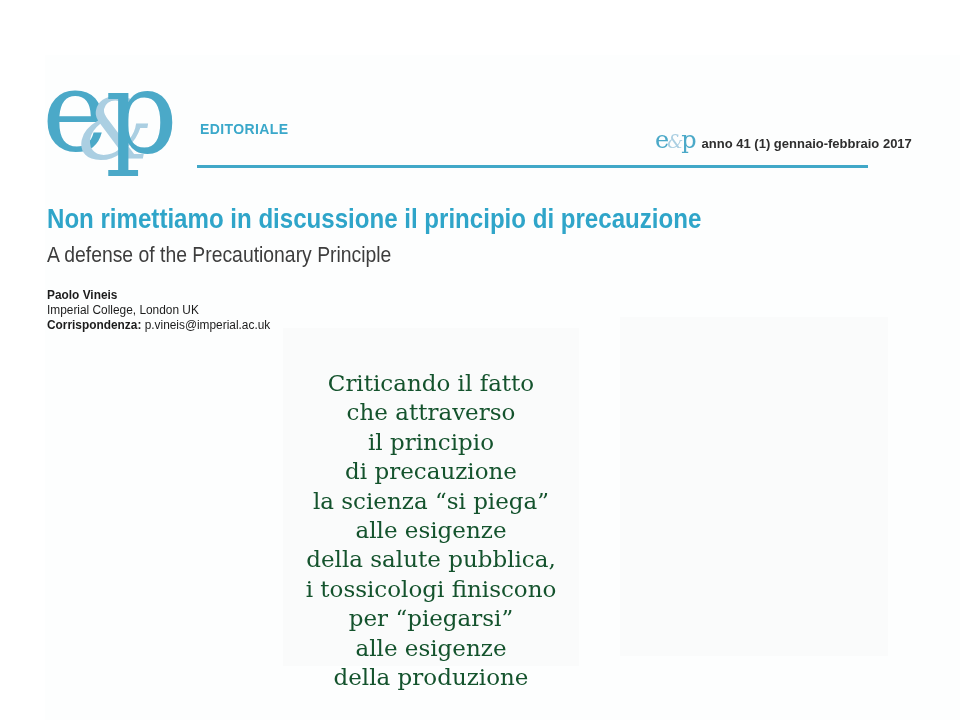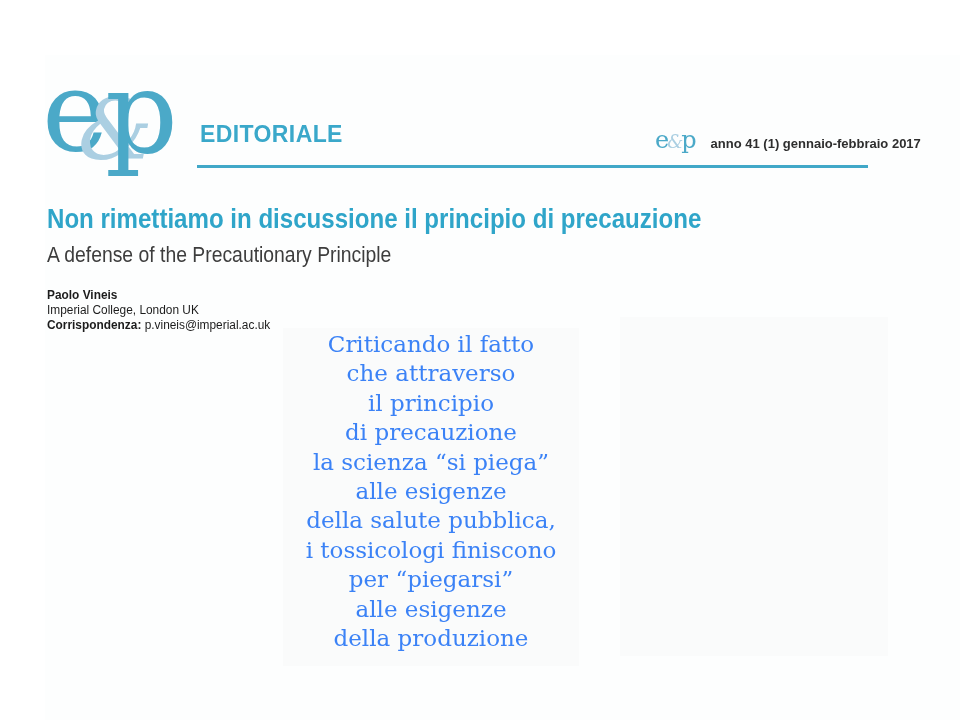--- a/index.html
+++ b/index.html
@@ -10,29 +10,29 @@
   .page-tint{position:absolute;left:45px;top:55px;right:0;bottom:0;background:#fdfefe;}
 
   
   .logo{position:absolute;left:0;top:0;width:0;height:0;}
   .logo span{position:absolute;line-height:1;font-family:"DejaVu Serif",serif;}
   .logo .l-e{left:42px;top:55px;font-size:112px;color:#4ba9c8;z-index:2;}
   .logo .l-amp{left:78px;top:88px;font-size:84px;font-style:italic;color:#abcfe2;z-index:3;}
   .logo .l-p{left:105px;top:56px;font-size:114px;color:#4ba9c8;z-index:4;}
 
   .section-label{
-    position:absolute;left:200px;top:121px;font-size:23px;font-weight:700;
+    position:absolute;left:200px;top:121px;font-size:14px;font-weight:700;
     color:#3aa8ca;letter-spacing:.4px;
   }
 
   .issue{position:absolute;left:655px;top:126px;display:flex;align-items:baseline;}
-  .issue-logo{font-family:"DejaVu Serif",serif;letter-spacing:-2px;white-space:nowrap;}
+  .issue-logo{font-family:"DejaVu Serif",serif;letter-spacing:-2px;white-space:nowrap;margin-right:7px;}
   .issue-logo .s-e,.issue-logo .s-p{font-size:24px;color:#4ba9c8;}
   .issue-logo .s-amp{font-size:18px;font-style:italic;color:#abcfe2;}
-  .issue-text{font-size:13px;font-weight:700;color:#2e2e2e;letter-spacing:0;margin-left:16px;}
+  .issue-text{font-size:13px;font-weight:700;color:#2e2e2e;letter-spacing:0;}
 
   .header-rule{position:absolute;left:197px;top:165px;width:671px;height:3px;background:#41a8c8;}
 
   .article-title{
     position:absolute;left:47px;top:203px;font-size:28px;font-weight:700;
     color:#2fa5c9;white-space:nowrap;transform:scaleX(.86);transform-origin:left top;
   }
   .article-subtitle{
     position:absolute;left:47px;top:242px;font-size:22px;font-weight:400;
     color:#3d3d3d;white-space:nowrap;transform:scaleX(.88);transform-origin:left top;
@@ -43,22 +43,22 @@
     color:#1c1c1c;transform:scaleX(.95);transform-origin:left top;white-space:nowrap;
   }
   .author-name{font-weight:700;}
   .corr-label{font-weight:700;}
 
   .quote-panel{position:absolute;background:#fafbfb;}
   .panel-left{left:283px;top:328px;width:296px;height:338px;}
   .panel-right{left:620px;top:317px;width:268px;height:339px;}
 
   .pull-quote{
-    position:absolute;font-family:"DejaVu Serif",serif;color:#3b82f6;
-    text-align:center;white-space:pre-line;
+    position:absolute;font-family:"DejaVu Serif",serif;color:#14532d;
+    text-align:center;white-space:pre-line;margin-top:39px;
   }
   .quote-left{left:283px;top:330px;width:296px;font-size:23px;line-height:29.4px;}
   .quote-right{left:620px;top:321px;width:268px;font-size:23px;line-height:29.6px;}
 </style>
 </head>
 <body>
 
 <div class="canvas">
   <div class="page-tint"></div>
 

